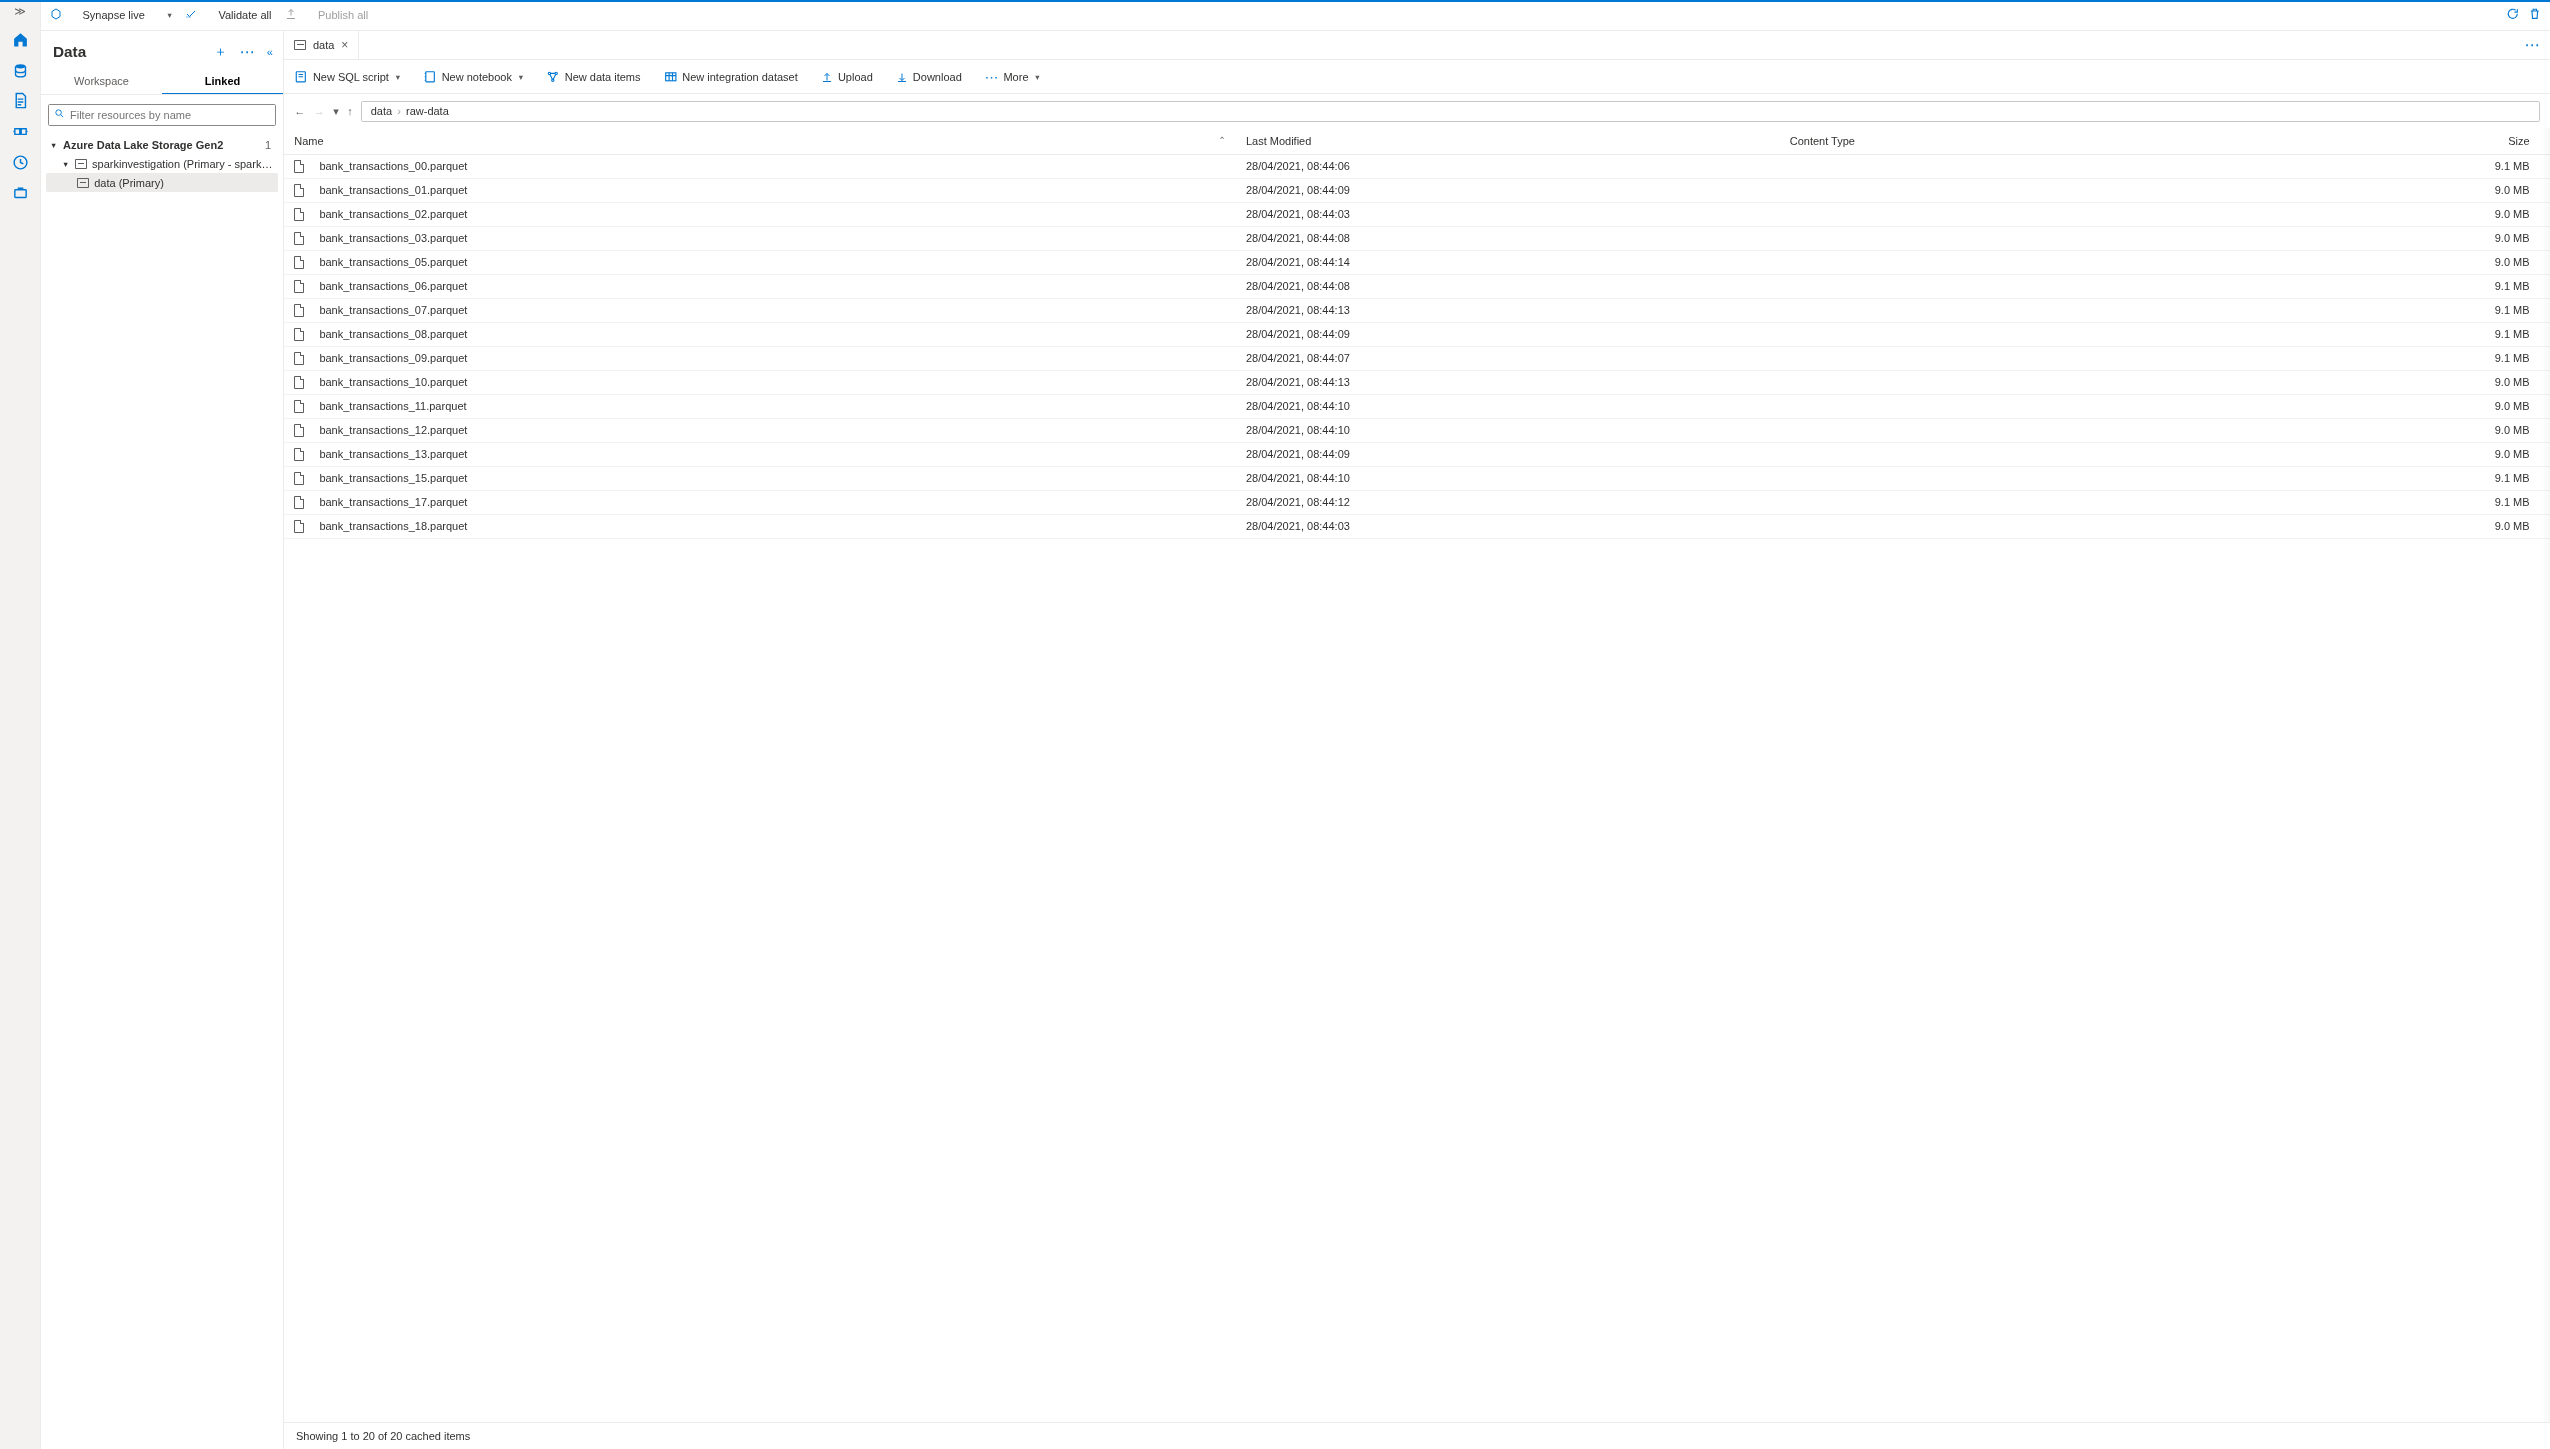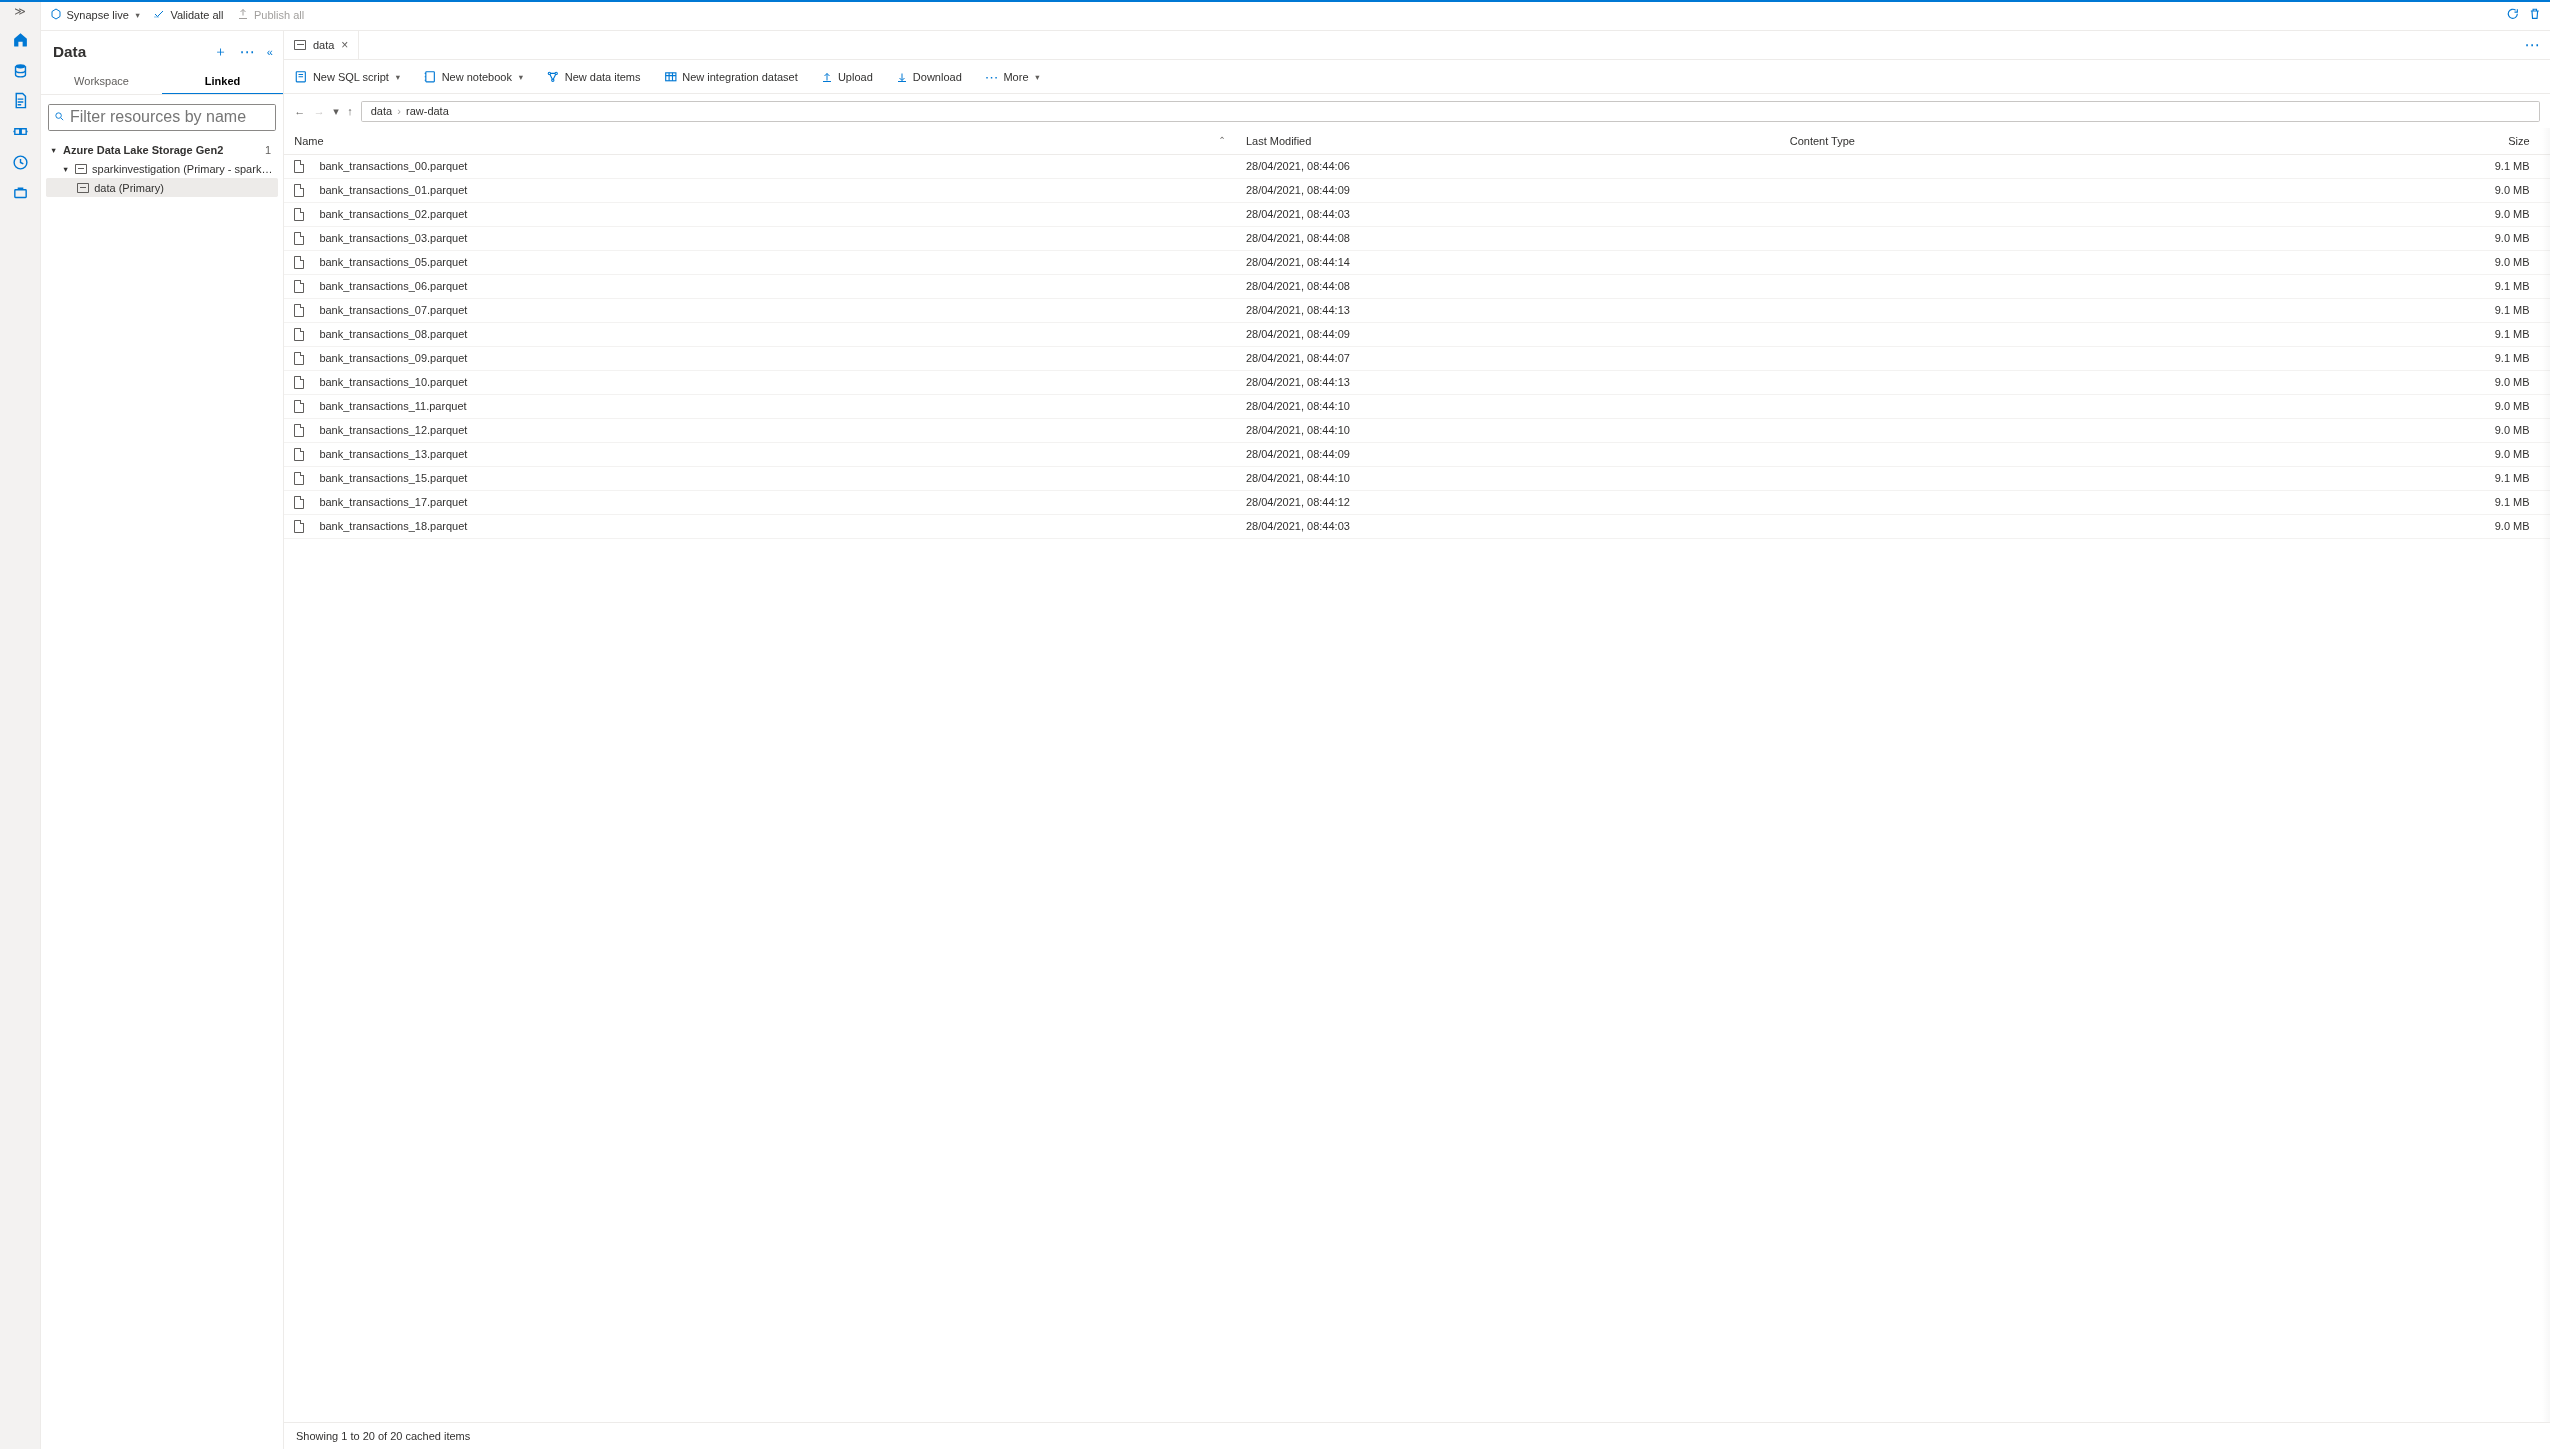--- a/index.html
+++ b/index.html
@@ -14,41 +14,41 @@
   .rail-expand { color: #605e5c; cursor: pointer; font-size: 11px; }
   .rail-icon { width: 18.7px; height: 18.7px; display: flex; align-items: center; justify-content: center; cursor: pointer; }
   .rail-icon.active { color: #0078d4; }
   .rail-svg { width: 17px; height: 17px; }
 
   
   .main-col { flex: 1; display: flex; flex-direction: column; min-width: 0; }
 
   
   .top-bar { height: 31px; border-bottom: 0.9px solid #edebe9; display: flex; align-items: center; padding: 0 8.5px; gap: 13.6px; }
-  .top-group { display: flex; align-items: center; gap: 5px; cursor: pointer; }
+  .top-group { display: flex; align-items: center; gap: 21px; cursor: pointer; }
   .top-group.disabled { color: #a19f9d; cursor: default; }
   .top-blue { color: #0078d4; }
   .top-spacer { flex: 1; }
   .top-end { display: flex; gap: 8.5px; }
   .chevron-small { font-size: 8.5px; color: #605e5c; margin-left: 1.7px; }
 
   
   .work-area { flex: 1; display: flex; min-height: 0; }
 
   
   .left-panel { width: 243px; border-right: 0.9px solid #edebe9; display: flex; flex-direction: column; background: #fff; }
   .panel-header { display: flex; align-items: center; justify-content: space-between; padding: 12px 10.2px 6.8px 12px; }
   .panel-title { font-size: 15.3px; font-weight: 600; }
   .panel-actions { display: flex; gap: 12px; align-items: center; }
   .panel-actions span { color: #0078d4; cursor: pointer; font-size: 13.6px; }
   .tabs { display: flex; border-bottom: 0.9px solid #edebe9; }
   .tab { flex: 1; text-align: center; padding: 6.8px 0; cursor: pointer; color: #605e5c; }
   .tab.active { color: #000; font-weight: 600; border-bottom: 1.7px solid #0078d4; }
   .filter-box { margin: 8.5px 6.8px; display: flex; align-items: center; border: 0.9px solid #8a8886; border-radius: 1.7px; padding: 3.4px 5.1px; gap: 5.1px; }
-  .filter-box input { border: 0; outline: none; flex: 1; font-size: 16px; color: #605e5c; background: transparent; }
+  .filter-box input { border: 0; outline: none; flex: 1; font-size: 11px; color: #605e5c; background: transparent; }
   .tree { padding: 1.7px 5.1px; }
   .tree-row { display: flex; align-items: center; gap: 5.1px; padding: 3.4px 3.4px; cursor: pointer; border-radius: 1.7px; color: #323130; }
   .tree-row.selected { background: #edebe9; }
   .tree-caret { width: 8.5px; text-align: center; color: #323130; font-size: 8.5px; }
   .tree-count { margin-left: auto; color: #605e5c; padding-right: 3.4px; }
   .tree-label { white-space: nowrap; overflow: hidden; text-overflow: ellipsis; }
   .tree-bold { font-weight: 600; }
   .indent-1 { padding-left: 15.3px; }
   .indent-2 { padding-left: 31px; }
   .storage-glyph { width: 12px; height: 9.4px; border: 0.9px solid #605e5c; border-radius: 0.9px; position: relative; }

